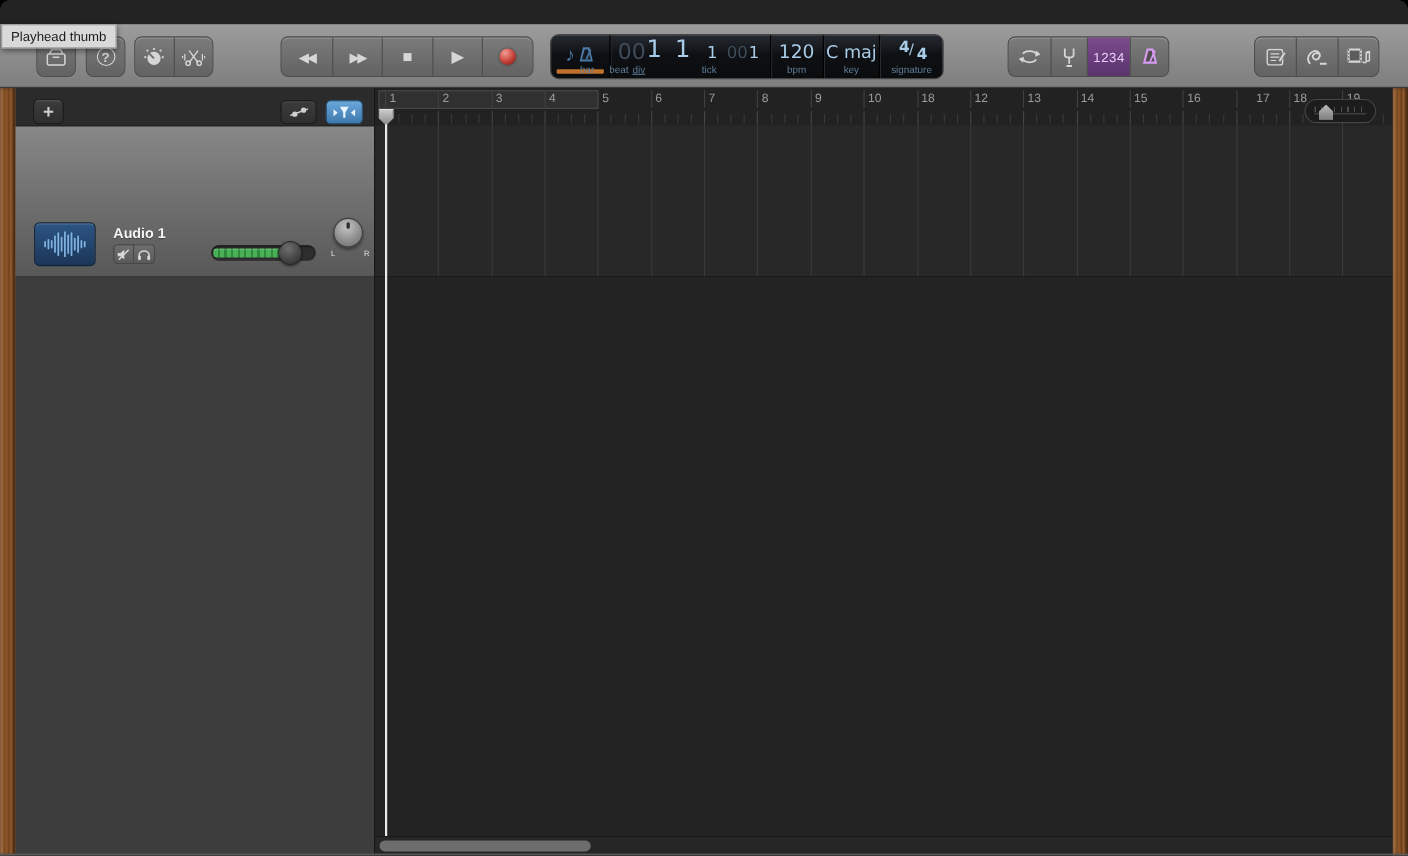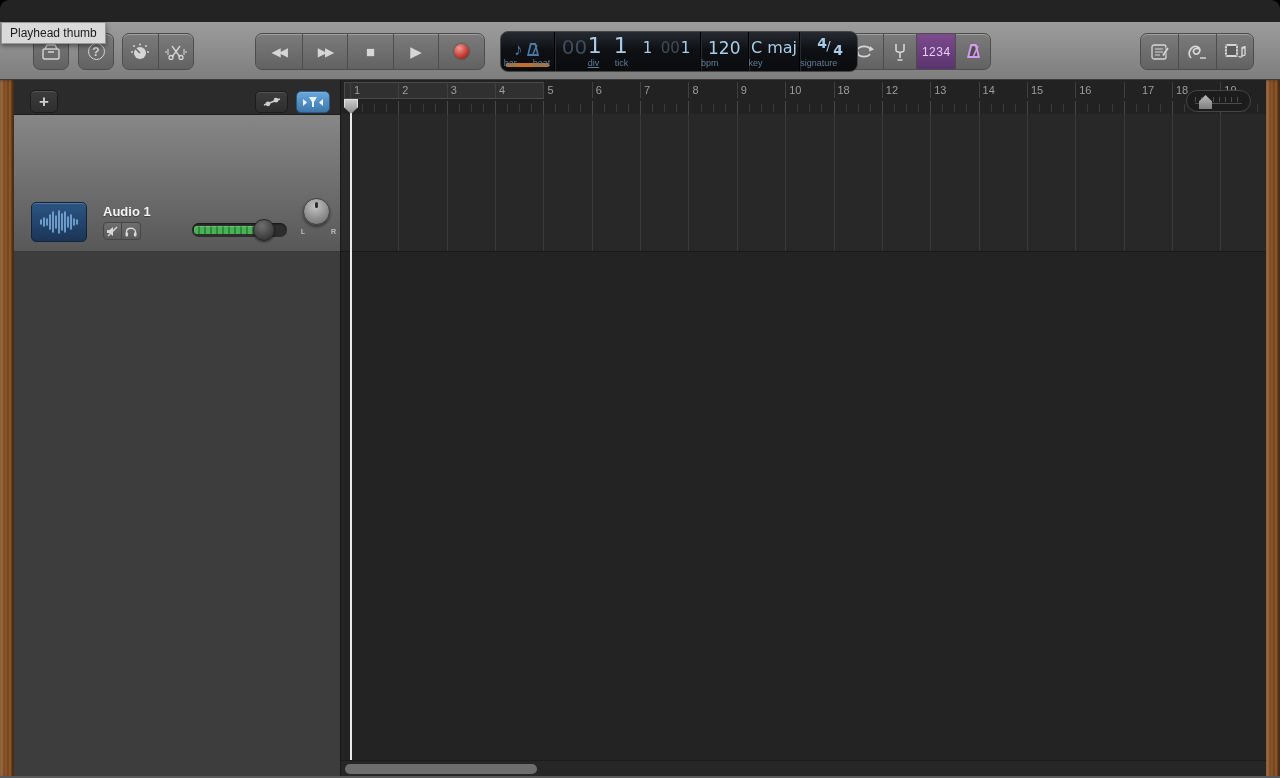--- a/index.html
+++ b/index.html
@@ -29,21 +29,21 @@
   .seg-purple{background:linear-gradient(#7c4b8d,#5a336d);color:#e9cdf7;}
   .metro-purple{color:#d79bf2;}
 
   
   .tooltip{position:absolute;left:1px;top:22px;padding:3px 8px;background:#d9d9d9;border:1px solid #979797;color:#1c1c1c;font-size:12px;box-shadow:0 2px 5px rgba(0,0,0,.45);z-index:60;}
 
   
   .lcd{position:absolute;left:500px;top:31px;width:358px;height:41px;border-radius:8px;background:linear-gradient(#262a31,#0e1013 45%,#0a0c0e);border:1px solid #454545;display:flex;overflow:hidden;z-index:5;}
   .lcd-sec{position:relative;height:100%;border-left:1px solid #000;box-shadow:inset 1px 0 0 #272b31;}
   .lcd-sec:first-child{border-left:none;box-shadow:none;}
-  .lcd-label{position:absolute;bottom:3px;width:100%;font-size:9px;color:#5f7d98;}
+  .lcd-label{position:absolute;bottom:3px;width:100%;text-align:center;font-size:9px;color:#5f7d98;}
   .lcd-num{color:#a9cde9;font-family:"DejaVu Sans",sans-serif;}
   .lcd-dim{color:#3f4c5a;font-family:"DejaVu Sans",sans-serif;}
   .lcd-mode{width:53px;display:flex;align-items:center;justify-content:center;gap:2px;}
   .mode-underline{position:absolute;left:5px;right:5px;bottom:4px;height:4px;background:#c1712c;border-radius:1px;}
   .lcd-note{color:#4a7aa8;font-size:17px;margin-top:-4px;}
   .lcd-time{width:147px;}
   .lcd-bpm{width:48px;}
   .lcd-key{width:52px;}
   .lcd-sig{width:58px;}
   .center-val{position:absolute;top:6px;width:100%;text-align:center;}
@@ -183,40 +183,40 @@
     </div>
     <div class="lcd-sec lcd-time">
       <span class="lcd-dim" style="position:absolute;left:7px;top:3px;font-size:20px;">00</span>
       <span class="lcd-num" style="position:absolute;left:33px;top:1px;font-size:22px;">1</span>
       <span class="lcd-num" style="position:absolute;left:59px;top:1px;font-size:22px;">1</span>
       <span class="lcd-num" style="position:absolute;left:88px;top:7px;font-size:15px;">1</span>
       <span class="lcd-dim" style="position:absolute;left:106px;top:7px;font-size:15px;">00</span>
       <span class="lcd-num" style="position:absolute;left:126px;top:7px;font-size:15px;">1</span>
       <span class="lcd-label" style="left:-51px;width:60px;">bar</span>
       <span class="lcd-label" style="left:-22px;width:60px;">beat</span>
-      <span class="lcd-label" style="left:33px;width:24px;text-decoration:underline;">div</span>
+      <span class="lcd-label" style="left:14px;width:24px;text-decoration:underline;">div</span>
       <span class="lcd-label" style="left:60px;width:60px;">tick</span>
     </div>
     <div class="lcd-sec lcd-bpm">
       <span class="lcd-num center-val" style="font-size:17px;">120</span>
       <span class="lcd-label">bpm</span>
     </div>
     <div class="lcd-sec lcd-key">
       <span class="lcd-num center-val" style="font-size:16px;">C maj</span>
       <span class="lcd-label">key</span>
     </div>
     <div class="lcd-sec lcd-sig">
       <span class="lcd-num" style="position:absolute;left:17px;top:3px;font-size:14px;font-weight:bold;">4</span>
       <span class="lcd-num" style="position:absolute;left:26px;top:6px;font-size:13px;">/</span>
       <span class="lcd-num" style="position:absolute;left:33px;top:10px;font-size:14px;font-weight:bold;">4</span>
       <span class="lcd-label">signature</span>
     </div>
   </div>
 
-  <div class="tb-group" style="left:844px;width:147px;">
+  <div class="tb-group" style="left:916px;width:147px;">
     <div class="tb-seg" style="width:39px;">
       <span>
         <svg width="20" height="15" viewBox="0 0 20 15">
             <g fill="none" stroke="#d6d6d6" stroke-width="1.6">
               <path d="M4 5 C6 1.5,14 1.5,16 5"></path>
               <path d="M16 10 C14 13.5,6 13.5,4 10"></path>
             </g>
             <polygon points="16,2 20,5.5 15,7.5" fill="#d6d6d6"></polygon>
             <polygon points="4,13 0,9.5 5,7.5" fill="#d6d6d6"></polygon>
           </svg>

